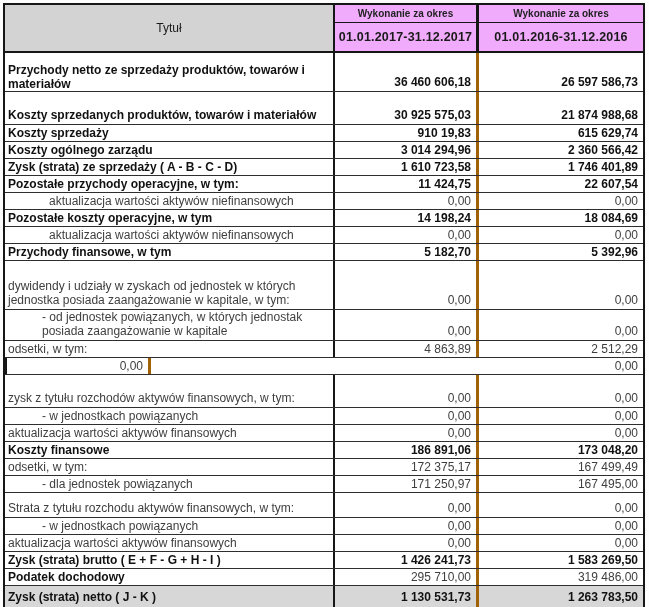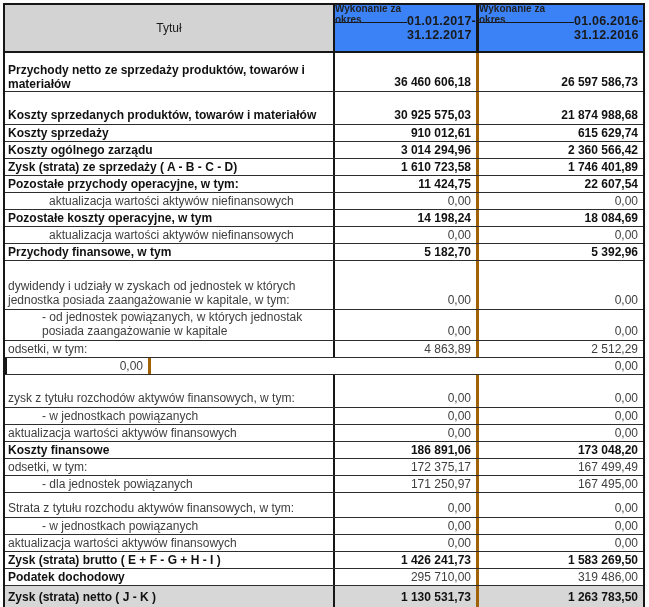--- a/index.html
+++ b/index.html
@@ -4,21 +4,21 @@
 <style>
   html,body{margin:0;padding:0;}
   body{width:649px;height:607px;background:#ffffff;}
   .page{position:relative;width:649px;height:607px;background:#fdfdfd;
         font-family:"Liberation Sans",sans-serif;color:#1a1a1a;overflow:hidden;}
   .table{position:absolute;left:3px;top:3px;width:642px;border:2px solid #161616;
          background:#fff;box-sizing:border-box;}
   .header{display:flex;height:46px;border-bottom:2px solid #161616;}
   .h-title{width:328px;box-sizing:border-box;background:var(--header_bg,#d3d3d3);
            display:flex;align-items:center;justify-content:center;font-size:12px;}
-  .h-col{box-sizing:border-box;display:flex;flex-direction:row;background:#3b82f6;}
+  .h-col{box-sizing:border-box;display:flex;flex-direction:column;background:#f0abfc;}
   .h-c1{width:143px;border-left:2px solid #161616;}
   .h-c2{flex:1;border-left:3px solid #161616;}
   .h-period{height:18px;box-sizing:border-box;border-bottom:1px solid #161616;
             display:flex;align-items:center;justify-content:center;
             font-size:10px;font-weight:bold;color:#222;}
   .h-date{flex:1;display:flex;align-items:center;justify-content:center;
           font-weight:bold;font-size:12.5px;letter-spacing:.2px;}
   .rows .row{border-top:1px solid #2e2e2e;}
   .rows .row:first-child{border-top:none;}
   .row{display:flex;height:17px;box-sizing:border-box;font-size:12px;}
@@ -46,41 +46,41 @@
   <div class="table">
 
     <div class="header">
       <div class="h-title">Tytuł</div>
       <div class="h-col h-c1">
         <div class="h-period">Wykonanie za okres</div>
         <div class="h-date">01.01.2017-31.12.2017</div>
       </div>
       <div class="h-col h-c2">
         <div class="h-period">Wykonanie za okres</div>
-        <div class="h-date">01.06.2016-31.12.2016</div>
+        <div class="h-date">01.01.2016-31.12.2016</div>
       </div>
     </div>
 
     <div class="rows">
 
       <div class="row h38 b bv rtop">
         <div class="lab">Przychody netto ze sprzedaży produktów, towarów i materiałów</div>
         <div class="val v1">36 460 606,18</div>
         <div class="val v2">26 597 586,73</div>
       </div>
 
       <div class="row h33 b bv bot">
         <div class="lab">Koszty sprzedanych produktów, towarów i materiałów</div>
         <div class="val v1">30 925 575,03</div>
         <div class="val v2">21 874 988,68</div>
       </div>
 
       <div class="row b bv">
         <div class="lab">Koszty sprzedaży</div>
-        <div class="val v1">910 012,61</div>
+        <div class="val v1">910 19,83</div>
         <div class="val v2">615 629,74</div>
       </div>
 
       <div class="row b bv">
         <div class="lab">Koszty ogólnego zarządu</div>
         <div class="val v1">3 014 294,96</div>
         <div class="val v2">2 360 566,42</div>
       </div>
 
       <div class="row b bv">

